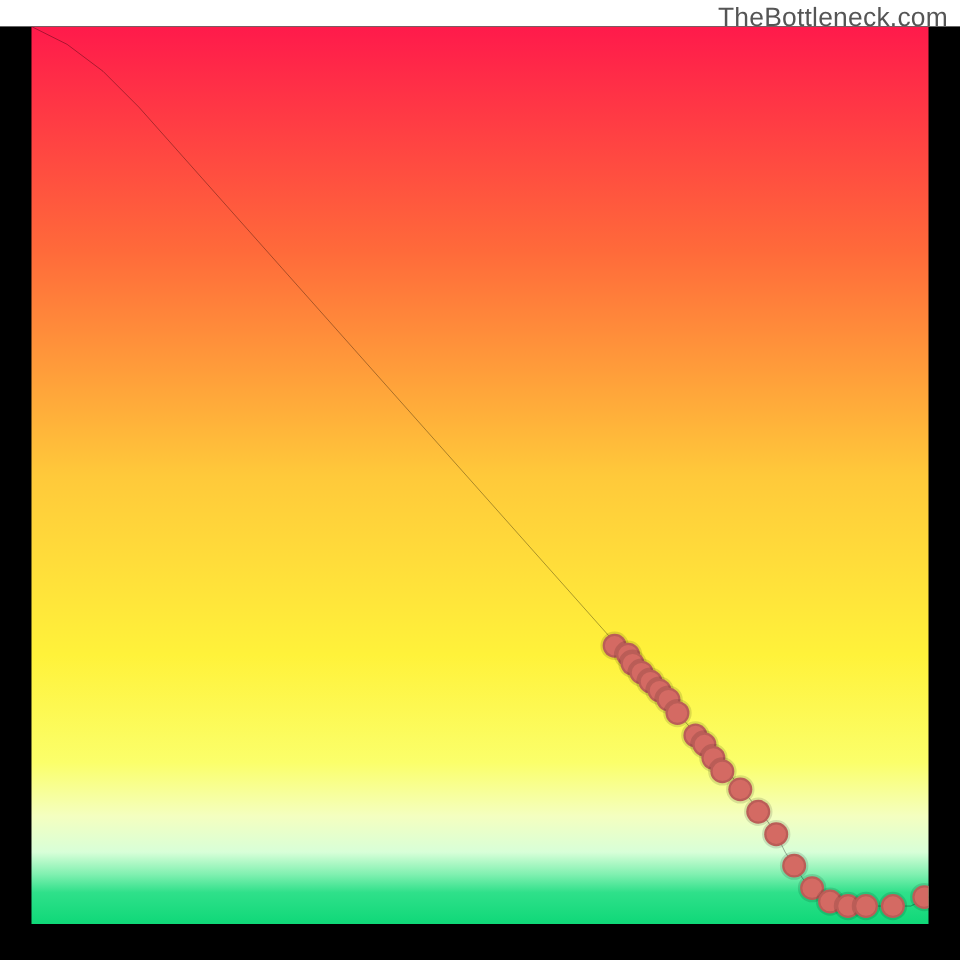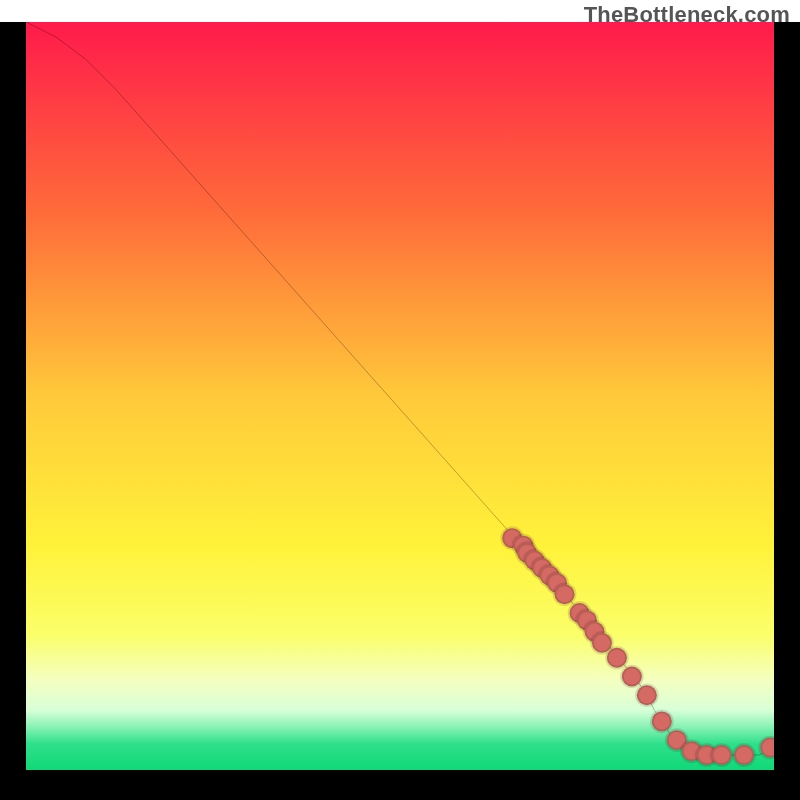--- a/index.html
+++ b/index.html
@@ -14,21 +14,21 @@
   .wrap {
     position: relative;
     width: 800px;
     height: 800px;
   }
   .watermark {
     position: absolute;
     top: 2px;
     right: 10px;
     font-size: 22px;
-    font-weight: 700;
+    font-weight: 400;
     color: #555;
     letter-spacing: 0.2px;
     z-index: 5;
     user-select: none;
     pointer-events: none;
   }
   .frame {
     position: absolute;
     left: 0;
     top: 22px;

